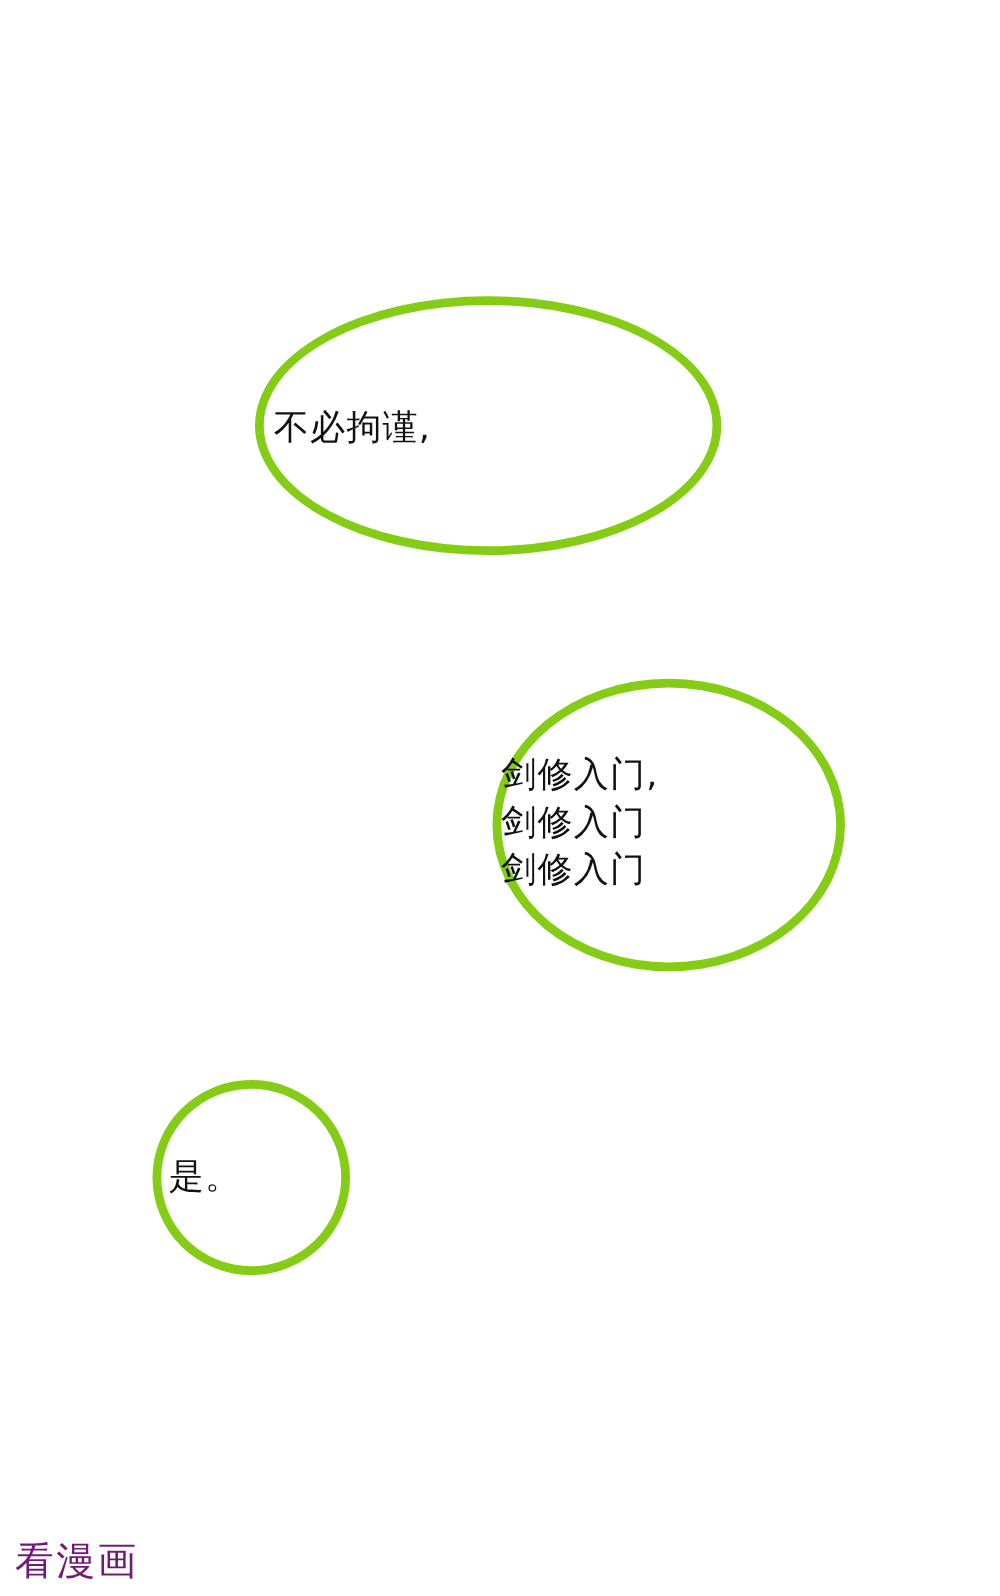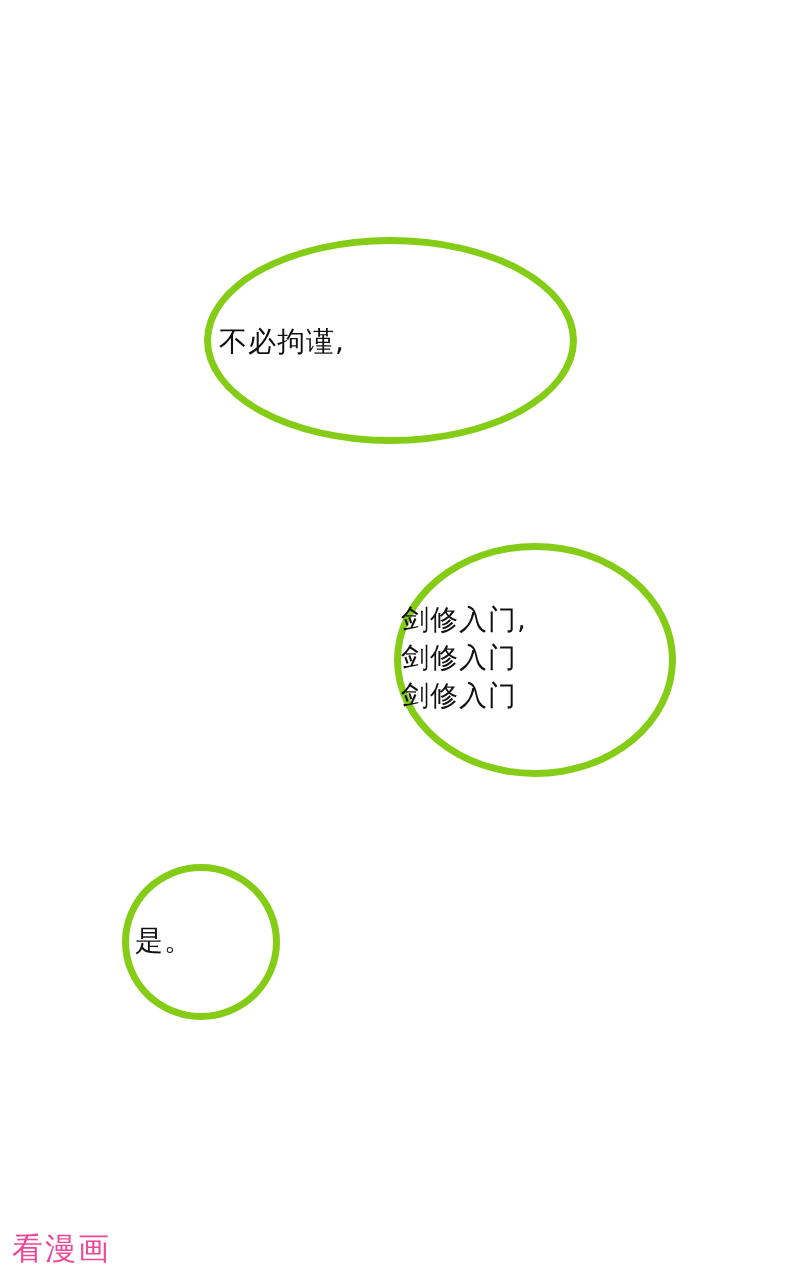--- a/index.html
+++ b/index.html
@@ -64,21 +64,21 @@
     #bubble-3 .bubble-text {
       margin-left: 6px;
       margin-top: -2px;
     }
     .watermark {
       position: absolute;
       left: 12px;
       top: 1228px;
       font-size: 31px;
       letter-spacing: 2px;
-      color: #ec4899;
+      color: #701a75;
     }
   </style>
 </head>
 <body>
 
 <div>
 
   <div id="bubble-1" class="bubble">
     <div class="bubble-text">
       <span class="line">不必拘谨,</span>

